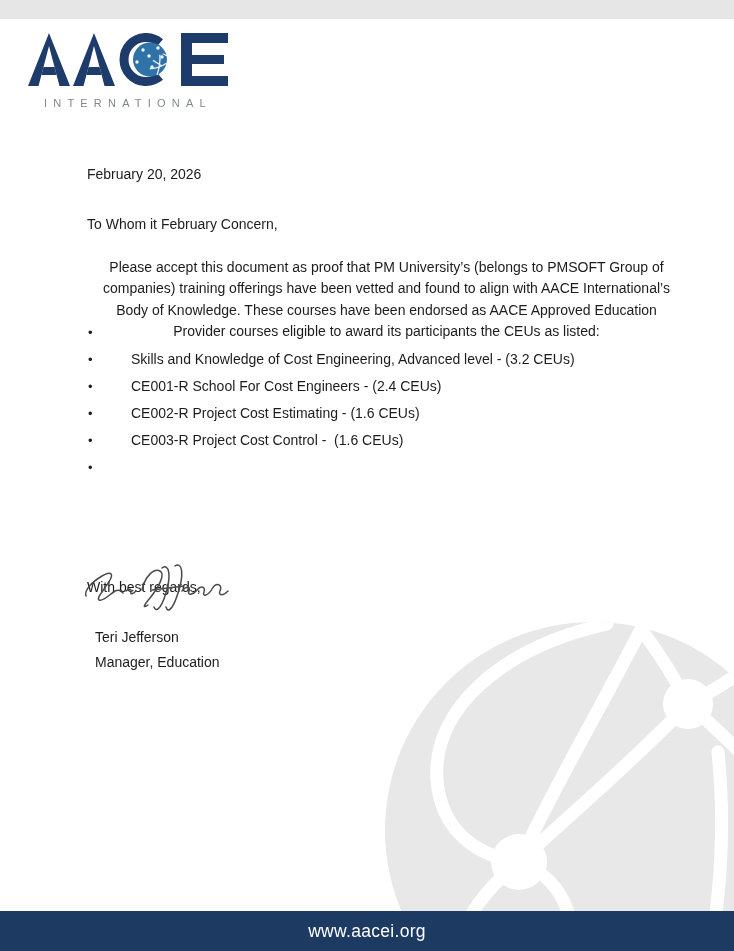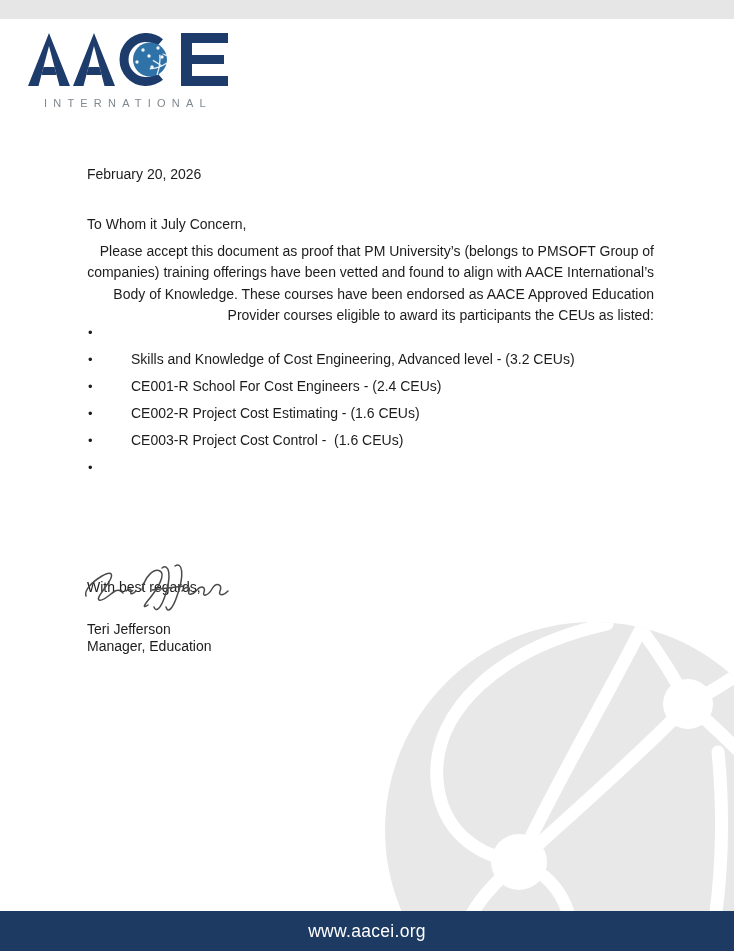--- a/index.html
+++ b/index.html
@@ -13,29 +13,29 @@
     color:#1c1c1c;
     text-decoration:underline;
   }
   .top-band{position:absolute;top:0;left:0;width:734px;height:19px;background:#e6e6e6;}
   .watermark{position:absolute;top:0;left:0;width:734px;height:951px;pointer-events:none;z-index:0;}
   .logo{position:absolute;left:28px;top:33px;width:206px;height:80px;z-index:1;}
   .content{position:absolute;inset:0;z-index:1;font-size:14px;}
   .line{position:absolute;left:87px;margin:0;white-space:pre;}
   .date{top:166px;}
   .salutation{top:216px;}
-  .para{position:absolute;left:87px;top:241px;width:567px;margin:0;line-height:21.4px;text-align:right;}
+  .para{position:absolute;left:87px;top:241px;width:567px;margin:16px;line-height:21.4px;text-align:center;}
   .bullets{position:absolute;left:88px;top:325px;width:562px;}
   .bullet-row{display:flex;align-items:flex-start;margin-bottom:11.5px;line-height:15.5px;min-height:15.5px;}
   .bullet-dot{flex:0 0 43px;font-size:13px;}
   .bullet-text{white-space:pre-wrap;}
   .closing{top:543px;margin-top:36px;}
   .signature{position:absolute;left:82px;top:560px;width:150px;height:60px;}
   .signer{position:absolute;left:87px;top:621px;line-height:17.4px;}
-  .signer p{margin:0;}
+  .signer p{margin:8px;}
   .footer{
     position:absolute;left:0;top:911px;width:734px;height:40px;
     display:flex;align-items:center;justify-content:center;
     color:#ffffff;font-size:17.5px;letter-spacing:0.3px;z-index:2;
   }
   .logo-sub{font-family:"Liberation Sans", sans-serif;}
 </style>
 </head>
 <body>
 
@@ -109,21 +109,21 @@
           <rect x="0" y="22" width="43" height="9"></rect>
           <rect x="0" y="43" width="47" height="10"></rect>
         </g>
       </g>
       <text class="logo-sub" x="16" y="74" font-size="11" letter-spacing="6.2" fill="#80888f">INTERNATIONAL</text>
     </svg>
   </header>
 
   <main class="content">
     <p class="line date">February 20, 2026</p>
-    <p class="line salutation">To Whom it July Concern,</p>
+    <p class="line salutation">To Whom it February Concern,</p>
     <p class="para">Please accept this document as proof that PM University’s (belongs to PMSOFT Group of companies) training offerings have been vetted and found to align with AACE International’s Body of Knowledge. These courses have been endorsed as AACE Approved Education Provider courses eligible to award its participants the CEUs as listed:</p>
 
     <div class="bullets">
 
         <div class="bullet-row">
           <span class="bullet-dot">•</span>
         </div>
 
         <div class="bullet-row">
           <span class="bullet-dot">•</span>

